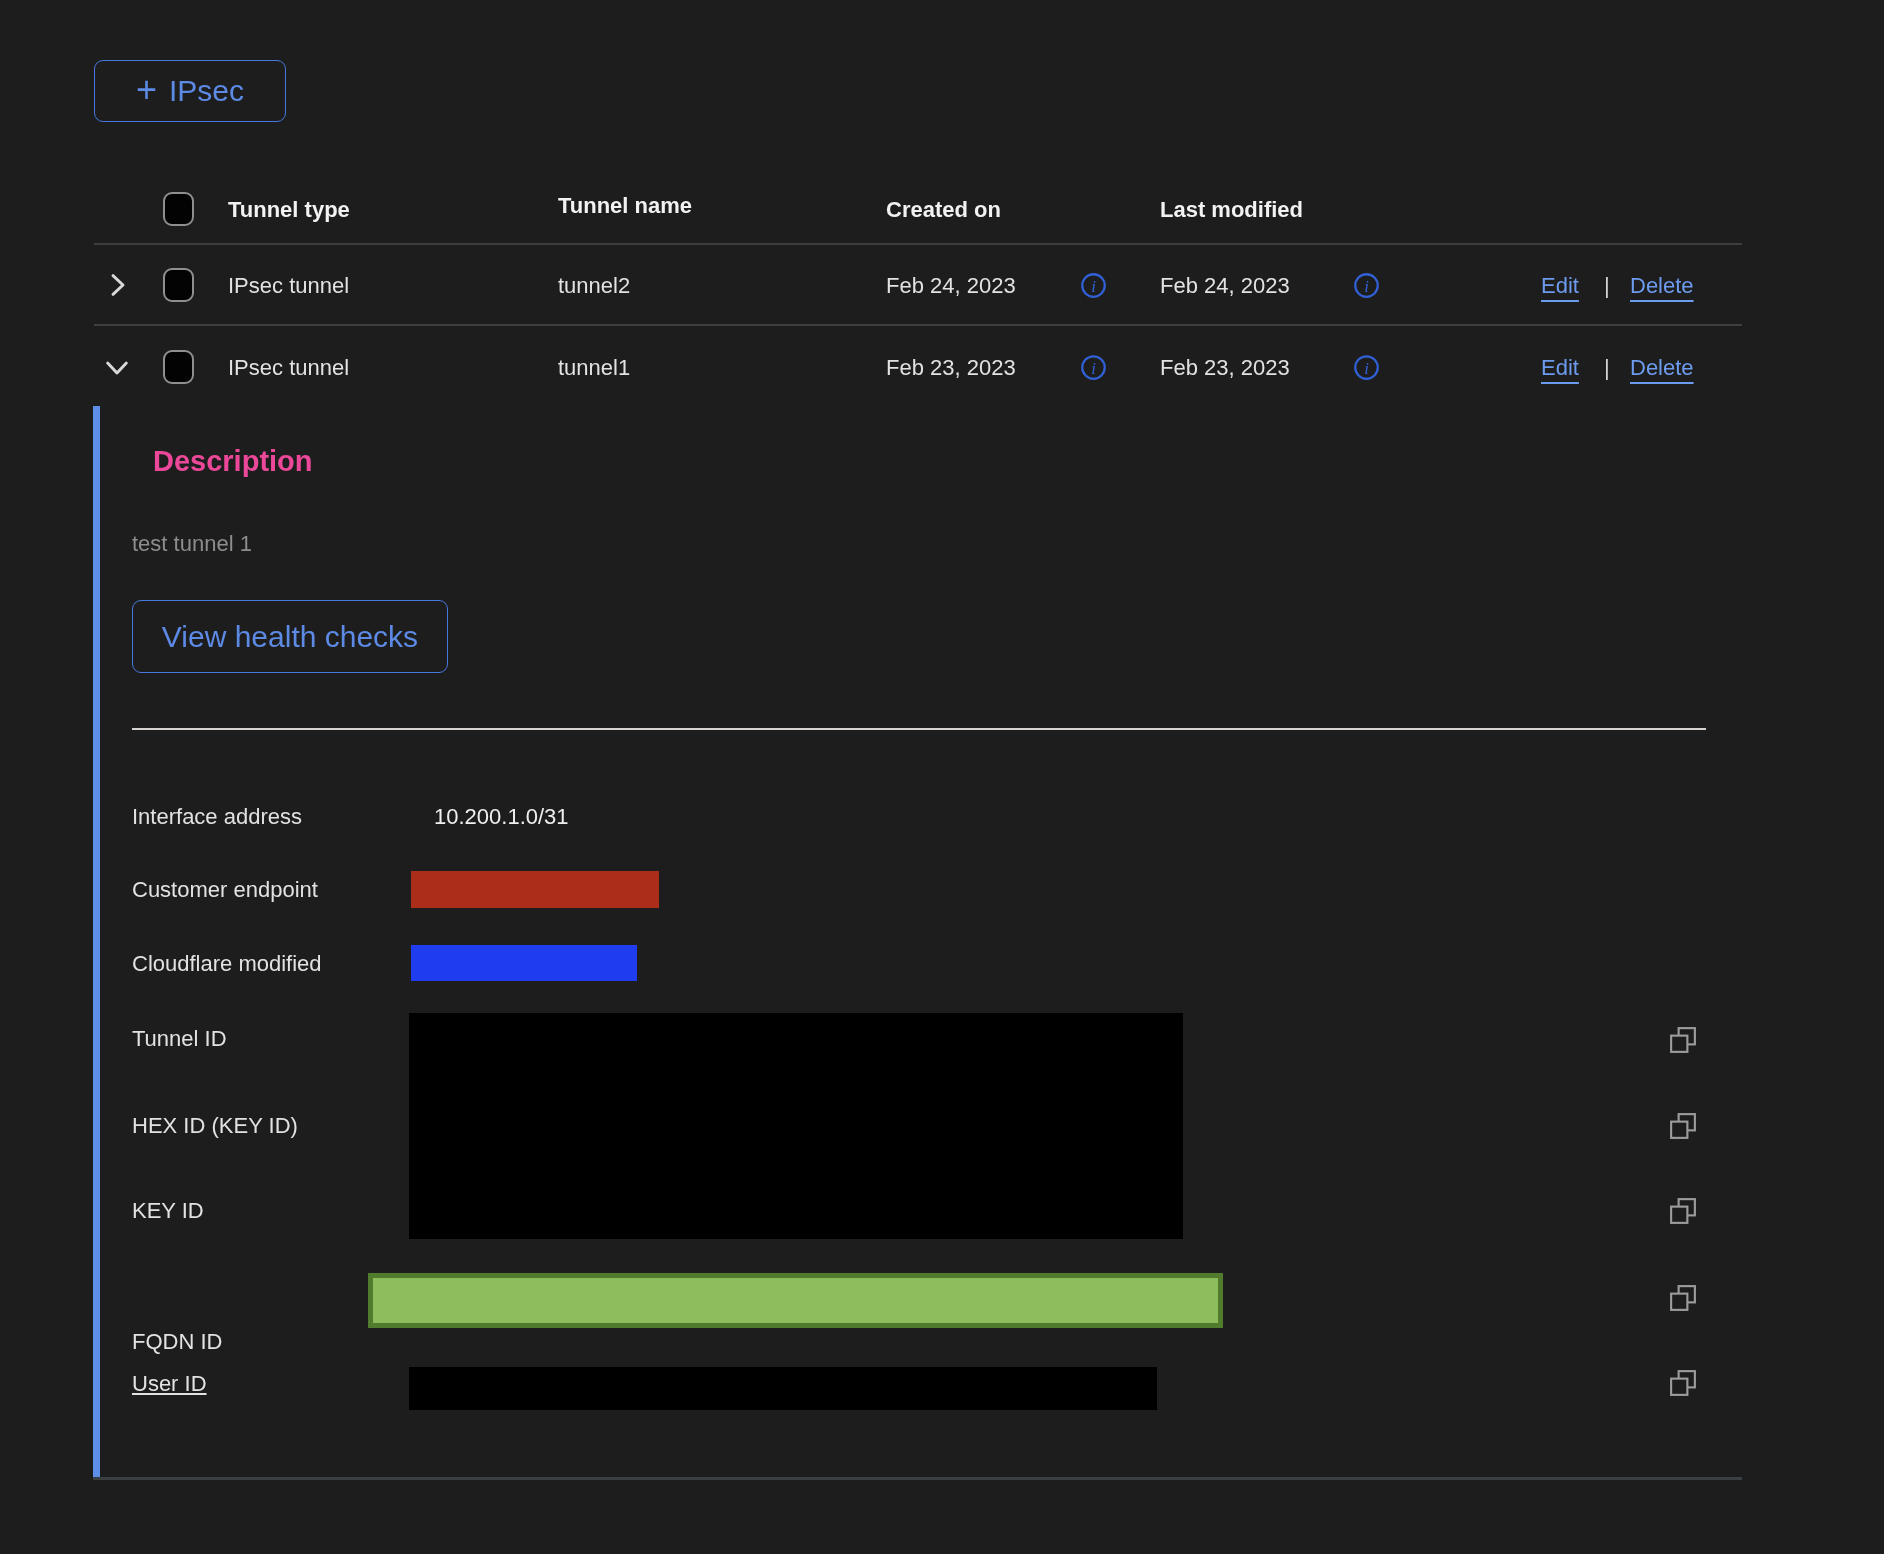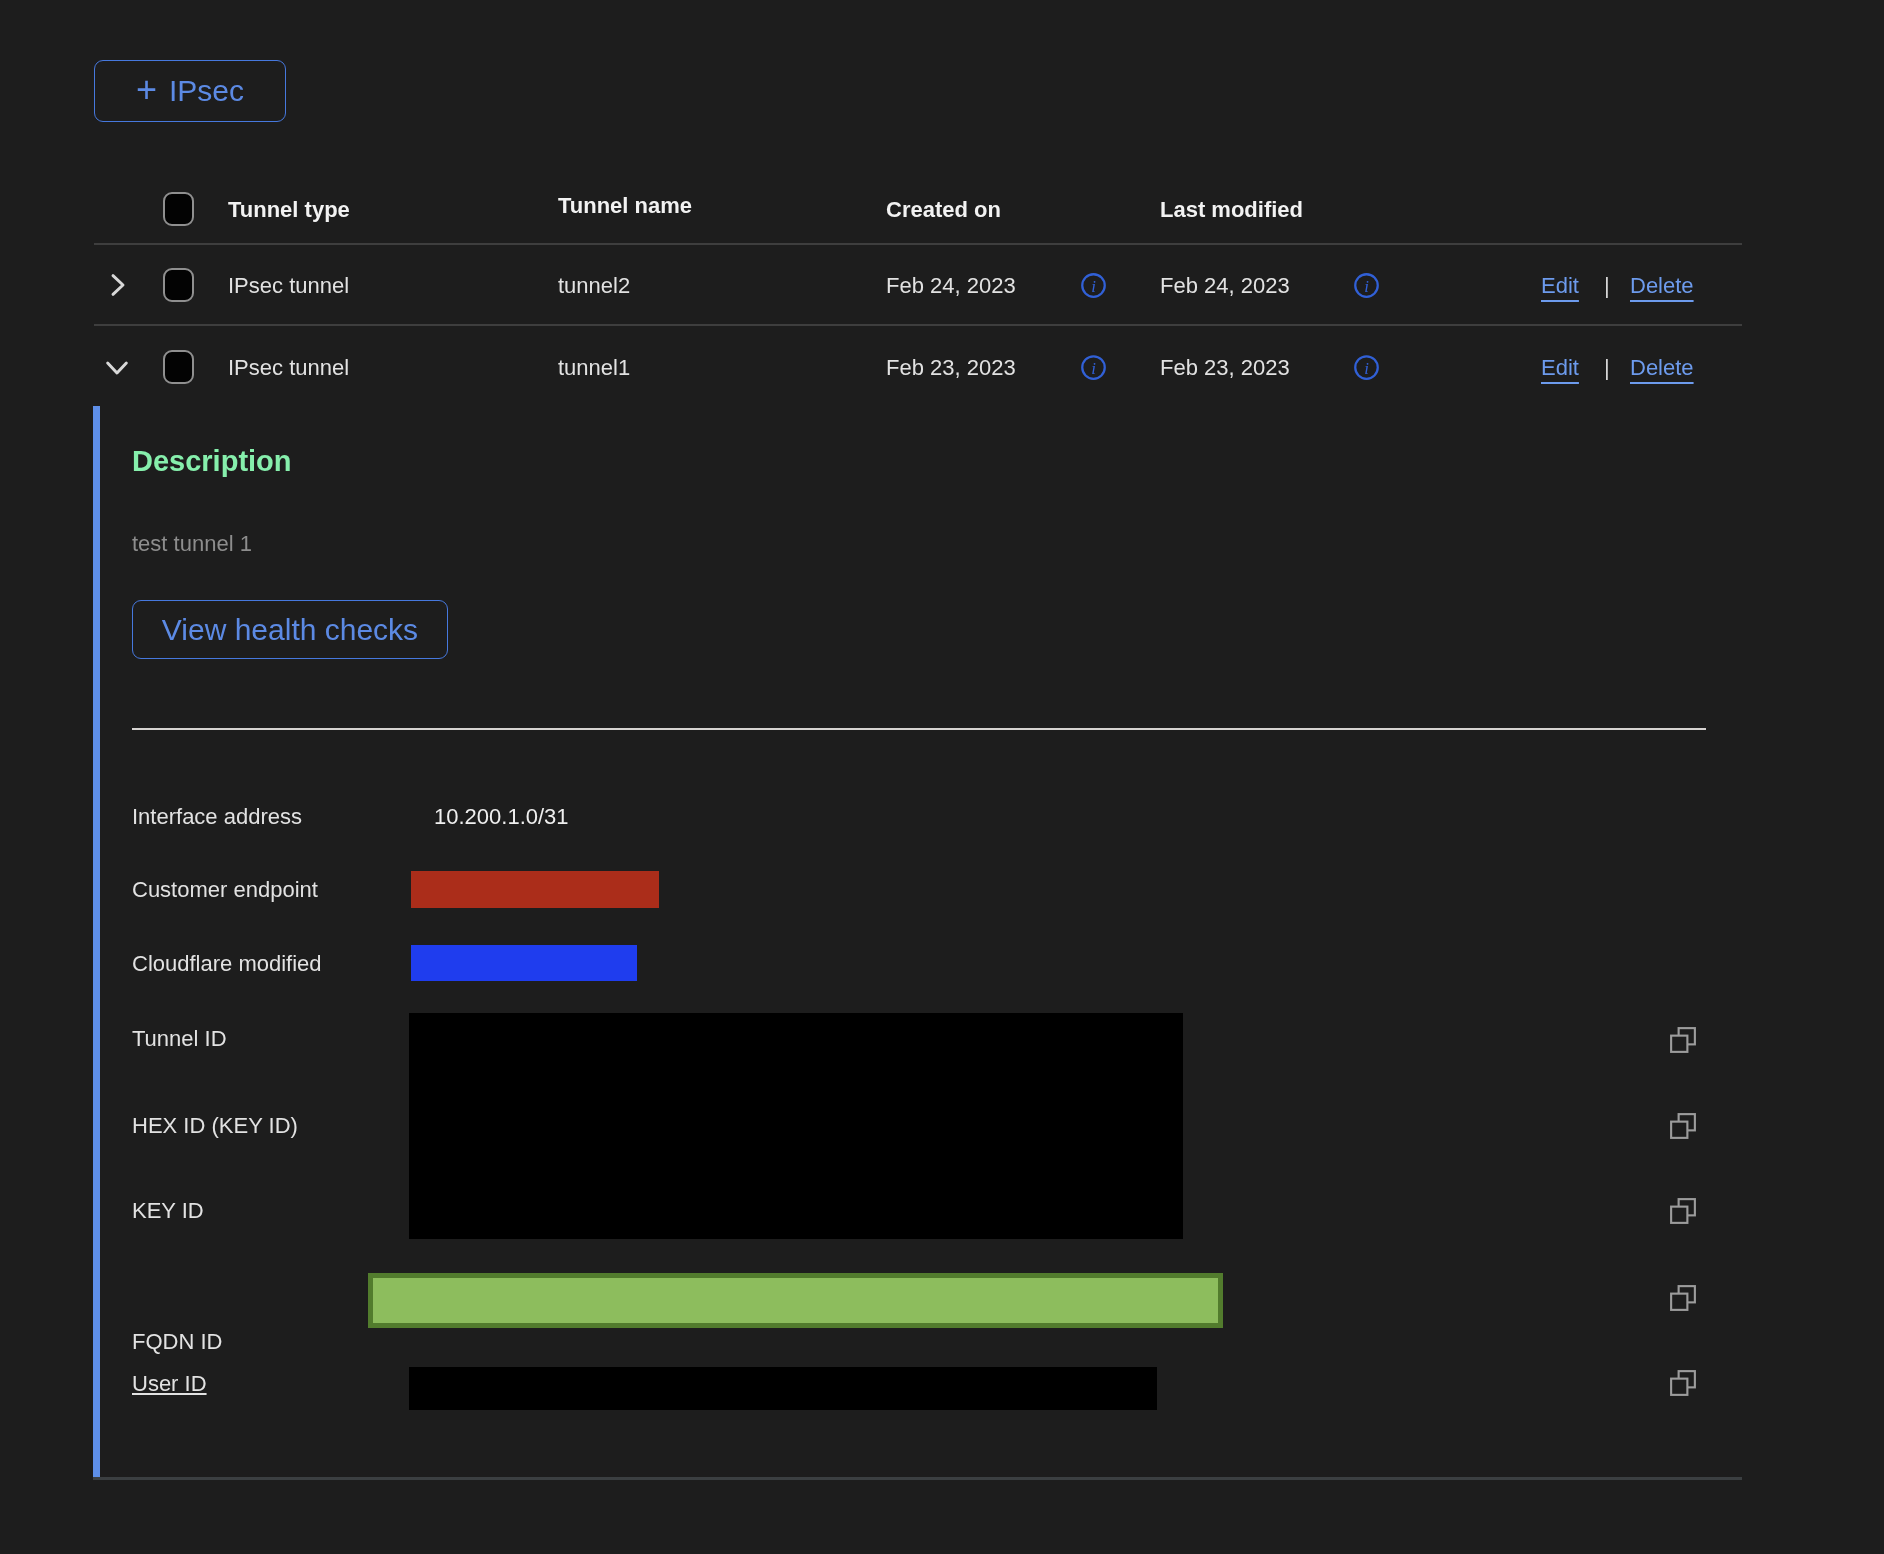--- a/index.html
+++ b/index.html
@@ -20,21 +20,21 @@
   .txt {
     position: absolute;
     height: 44px;
     line-height: 44px;
     font-size: 22px;
     color: #e2e2e2;
     white-space: nowrap;
   }
   .hdr { font-weight: 700; color: #f2f2f2; }
   .muted { color: #8d8d8d; }
-  .semibold { font-weight: 600; color: #86efac; }
+  .semibold { font-weight: 600; color: #ec4899; margin-left: 21px; }
   .divider {
     position: absolute;
     height: 2px;
     background: #3e3e3e;
   }
   .checkbox {
     position: absolute;
     width: 31px;
     height: 34px;
     background: #030303;
@@ -171,21 +171,21 @@
     <span class="txt pipe" style="left:1604px; top:346px;">|</span>
     <a class="txt link" style="left:1630px; top:346px;">Delete</a>
   </div>
 
   <div>
     <div class="abs" style="left:93px; top:406px; width:7px; height:1072px; background:#5e8fe8;"></div>
 
     <div class="txt semibold" style="left:132px; top:439px; font-size:29px;">Description</div>
     <div class="txt muted" style="left:132px; top:522px;">test tunnel 1</div>
 
-    <button class="btn-outline" style="left:132px; top:600px; width:316px; height:59px;">View health checks</button>
+    <button class="btn-outline" style="left:132px; top:600px; width:316px; height:73px;">View health checks</button>
 
     <div class="abs" style="left:132px; top:728px; width:1574px; height:2px; background:#d6d3d1;"></div>
 
     <div class="txt" style="left:132px; top:795px;">Interface address</div>
     <div class="txt" style="left:434px; top:795px; color:#efefef;">10.200.1.0/31</div>
 
     <div class="txt" style="left:132px; top:868px;">Customer endpoint</div>
     <div class="redact" style="left:411px; top:871px; width:248px; height:37px; background:#ab2d1a;"></div>
 
     <div class="txt" style="left:132px; top:942px;">Cloudflare modified</div>

